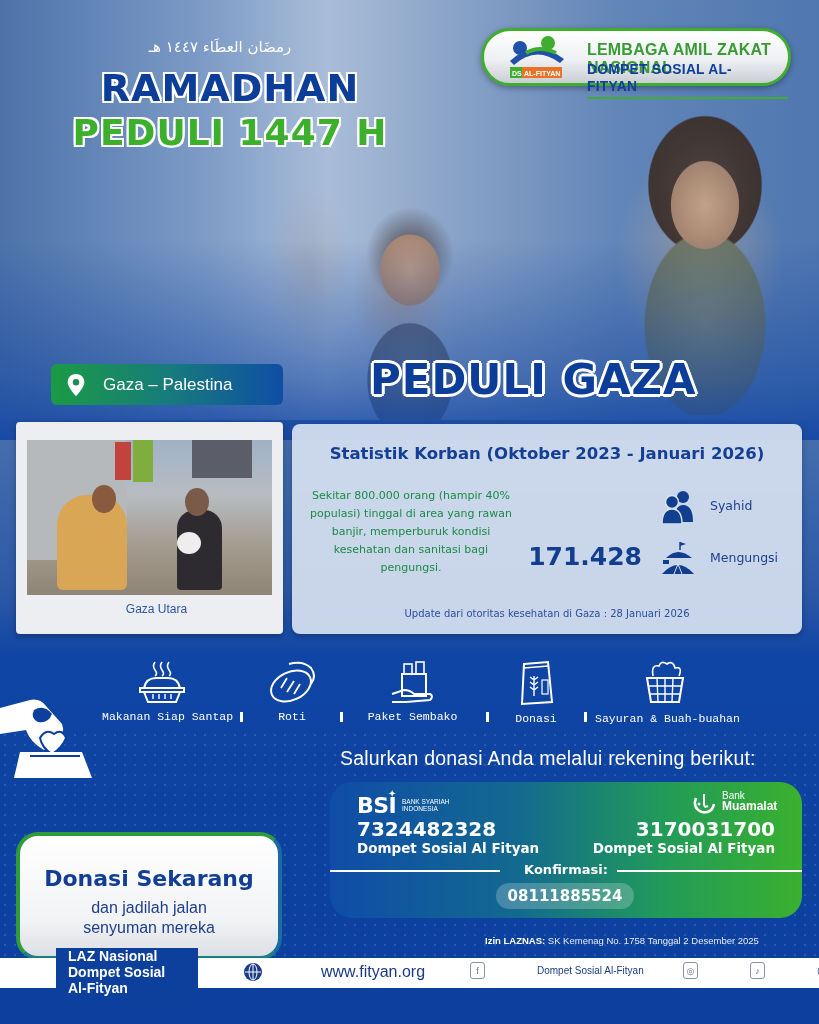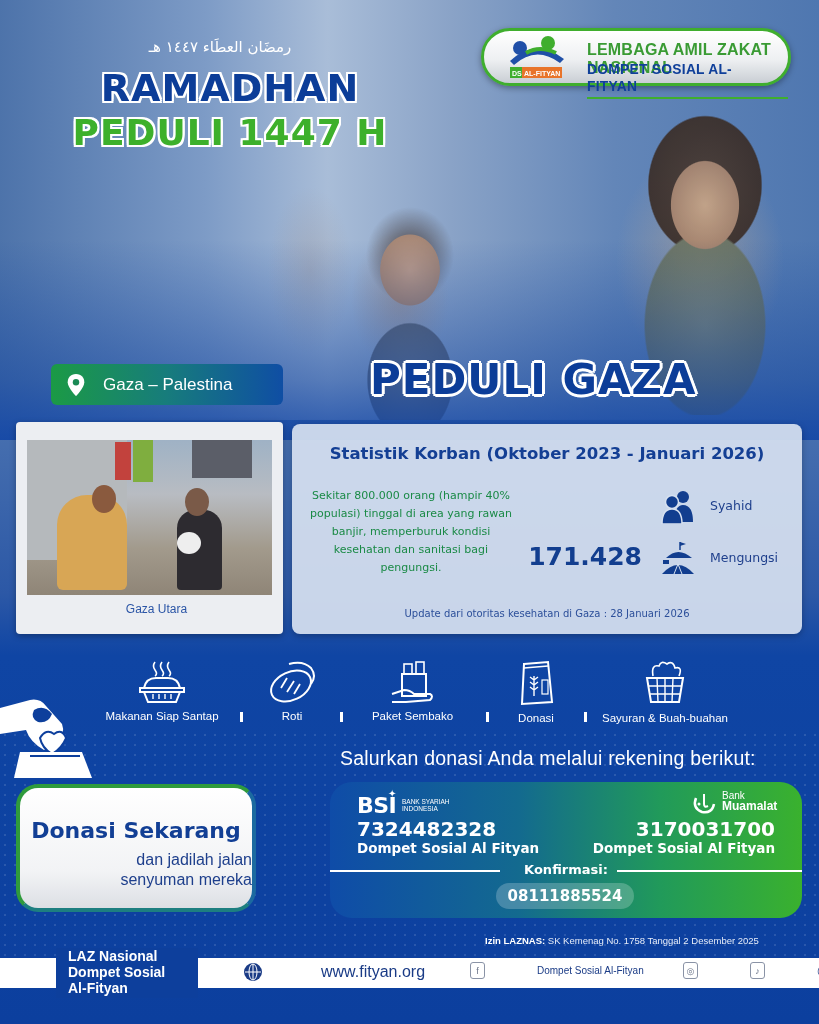--- a/index.html
+++ b/index.html
@@ -63,32 +63,32 @@
   .stats-title { position: absolute; left: 0; top: 20px; width: 100%; text-align: center; font-size: 16.5px; font-weight: bold; color: #143f94; }
   .stats-desc { position: absolute; left: 14px; top: 63px; width: 210px; text-align: center; font-size: 11px; line-height: 18px; color: #1a8a46; }
   .stat-num { position: absolute; font-size: 25px; font-weight: bold; color: #123e8f; text-align: right; width: 140px; }
   .stat-label { position: absolute; font-size: 12.5px; color: #1e3f8c; }
   .stat-icon { position: absolute; width: 36px; height: 36px; }
   .stats-update { position: absolute; left: 0; top: 184px; width: 100%; text-align: center; font-size: 10px; color: #2c4f9a; }
 
   .aid-row { position: absolute; left: 90px; top: 660px; width: 670px; height: 70px; }
   .aid-item { position: absolute; top: 0; text-align: center; }
   .aid-item svg { display: block; margin: 0 auto; }
-  .aid-item .lbl { color: #fff; font-size: 11.5px; margin-top: 6px; white-space: nowrap; font-family: Liberation Sans, sans-serif; }
+  .aid-item .lbl { color: #fff; font-size: 11.5px; margin-top: 6px; white-space: nowrap; font-family: Liberation Mono, monospace; }
   .sep { position: absolute; top: 52px; width: 3px; height: 10px; background: #fff; }
 
   .dots { position: absolute; left: 0; top: 730px; width: 819px; height: 230px;
     background-image: radial-gradient(rgba(255,255,255,0.12) 1px, transparent 1.3px); background-size: 10px 10px; }
 
   .hand { position: absolute; left: 0; top: 690px; width: 100px; height: 90px; }
 
-  .cta-card { position: absolute; left: 16px; top: 784px; width: 240px; height: 128px; border-radius: 22px;
+  .cta-card { position: absolute; left: 16px; top: 832px; width: 266px; height: 128px; border-radius: 22px;
     background: linear-gradient(180deg, #ffffff 0%, #f2f3f5 70%, #dcdfe4 100%); border: 4px solid #2f9b3c; border-right-color: #1b6aa0; border-bottom-color: #1d7f80; }
   .cta-title { position: absolute; left: 0; top: 30px; width: 100%; text-align: center; font-size: 22px; font-weight: bold; color: #123f95; }
-  .cta-sub { position: absolute; left: 0; top: 62px; width: 100%; text-align: right; font-size: 16px; line-height: 20px; color: #1e3f8c; font-family: "Liberation Sans", sans-serif; }
+  .cta-sub { position: absolute; left: 0; top: 62px; width: 100%; text-align: center; font-size: 16px; line-height: 20px; color: #1e3f8c; font-family: "Liberation Sans", sans-serif; }
 
   .bank-header { position: absolute; left: 340px; top: 747px; font-size: 19.5px; color: #ffffff; font-family: "Liberation Sans", sans-serif; letter-spacing: 0.2px; }
 
   .bank-card { position: absolute; left: 330px; top: 782px; width: 472px; height: 136px; border-radius: 22px;
     background: linear-gradient(90deg, #0f4ca8 0%, #136a8f 40%, #219a5a 70%, #3ab12e 100%); }
   .bsi-logo { position: absolute; left: 27px; top: 11px; font-size: 22px; font-weight: 900; color: #fff; letter-spacing: -0.5px; }
   .bsi-star { position: absolute; left: 58px; top: 6px; color: #fff; font-size: 10px; }
   .bsi-sub { position: absolute; left: 72px; top: 16px; font-size: 6.5px; line-height: 7px; color: #fff; font-family: "Liberation Sans", sans-serif; }
   .acct-num { position: absolute; font-size: 20px; font-weight: bold; color: #fff; }
   .acct-name { position: absolute; font-size: 13.5px; font-weight: bold; color: #fff; }

